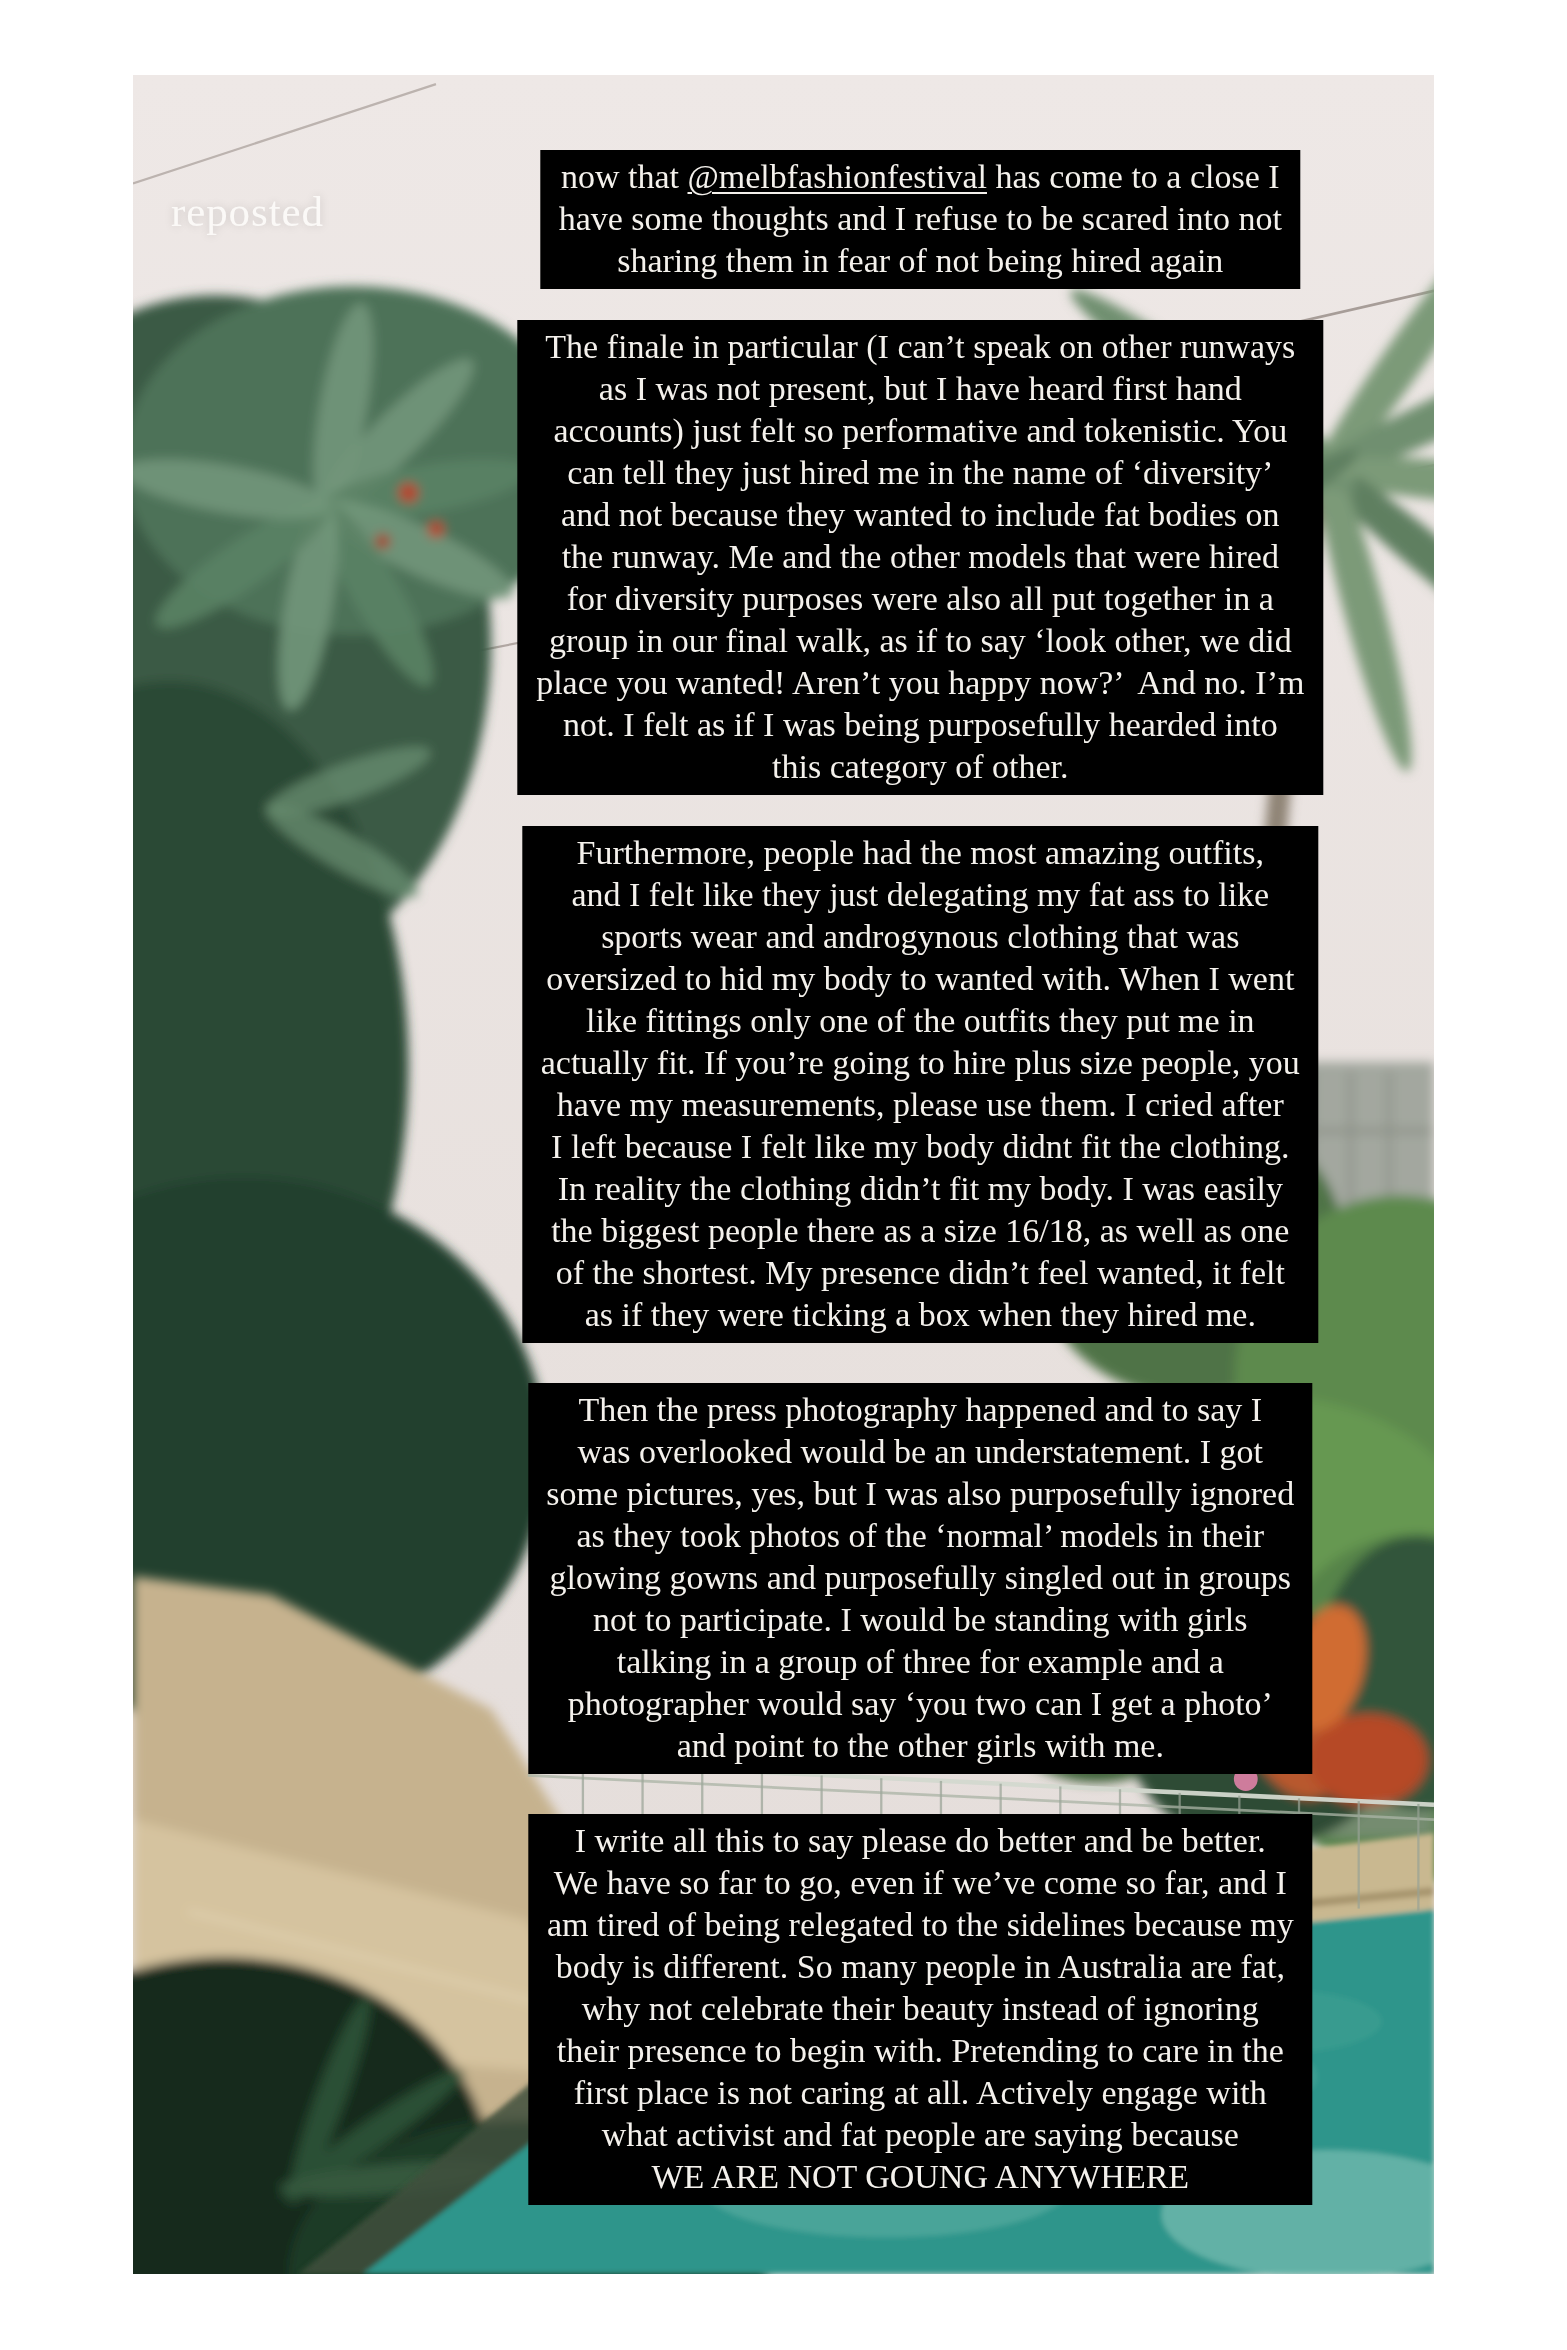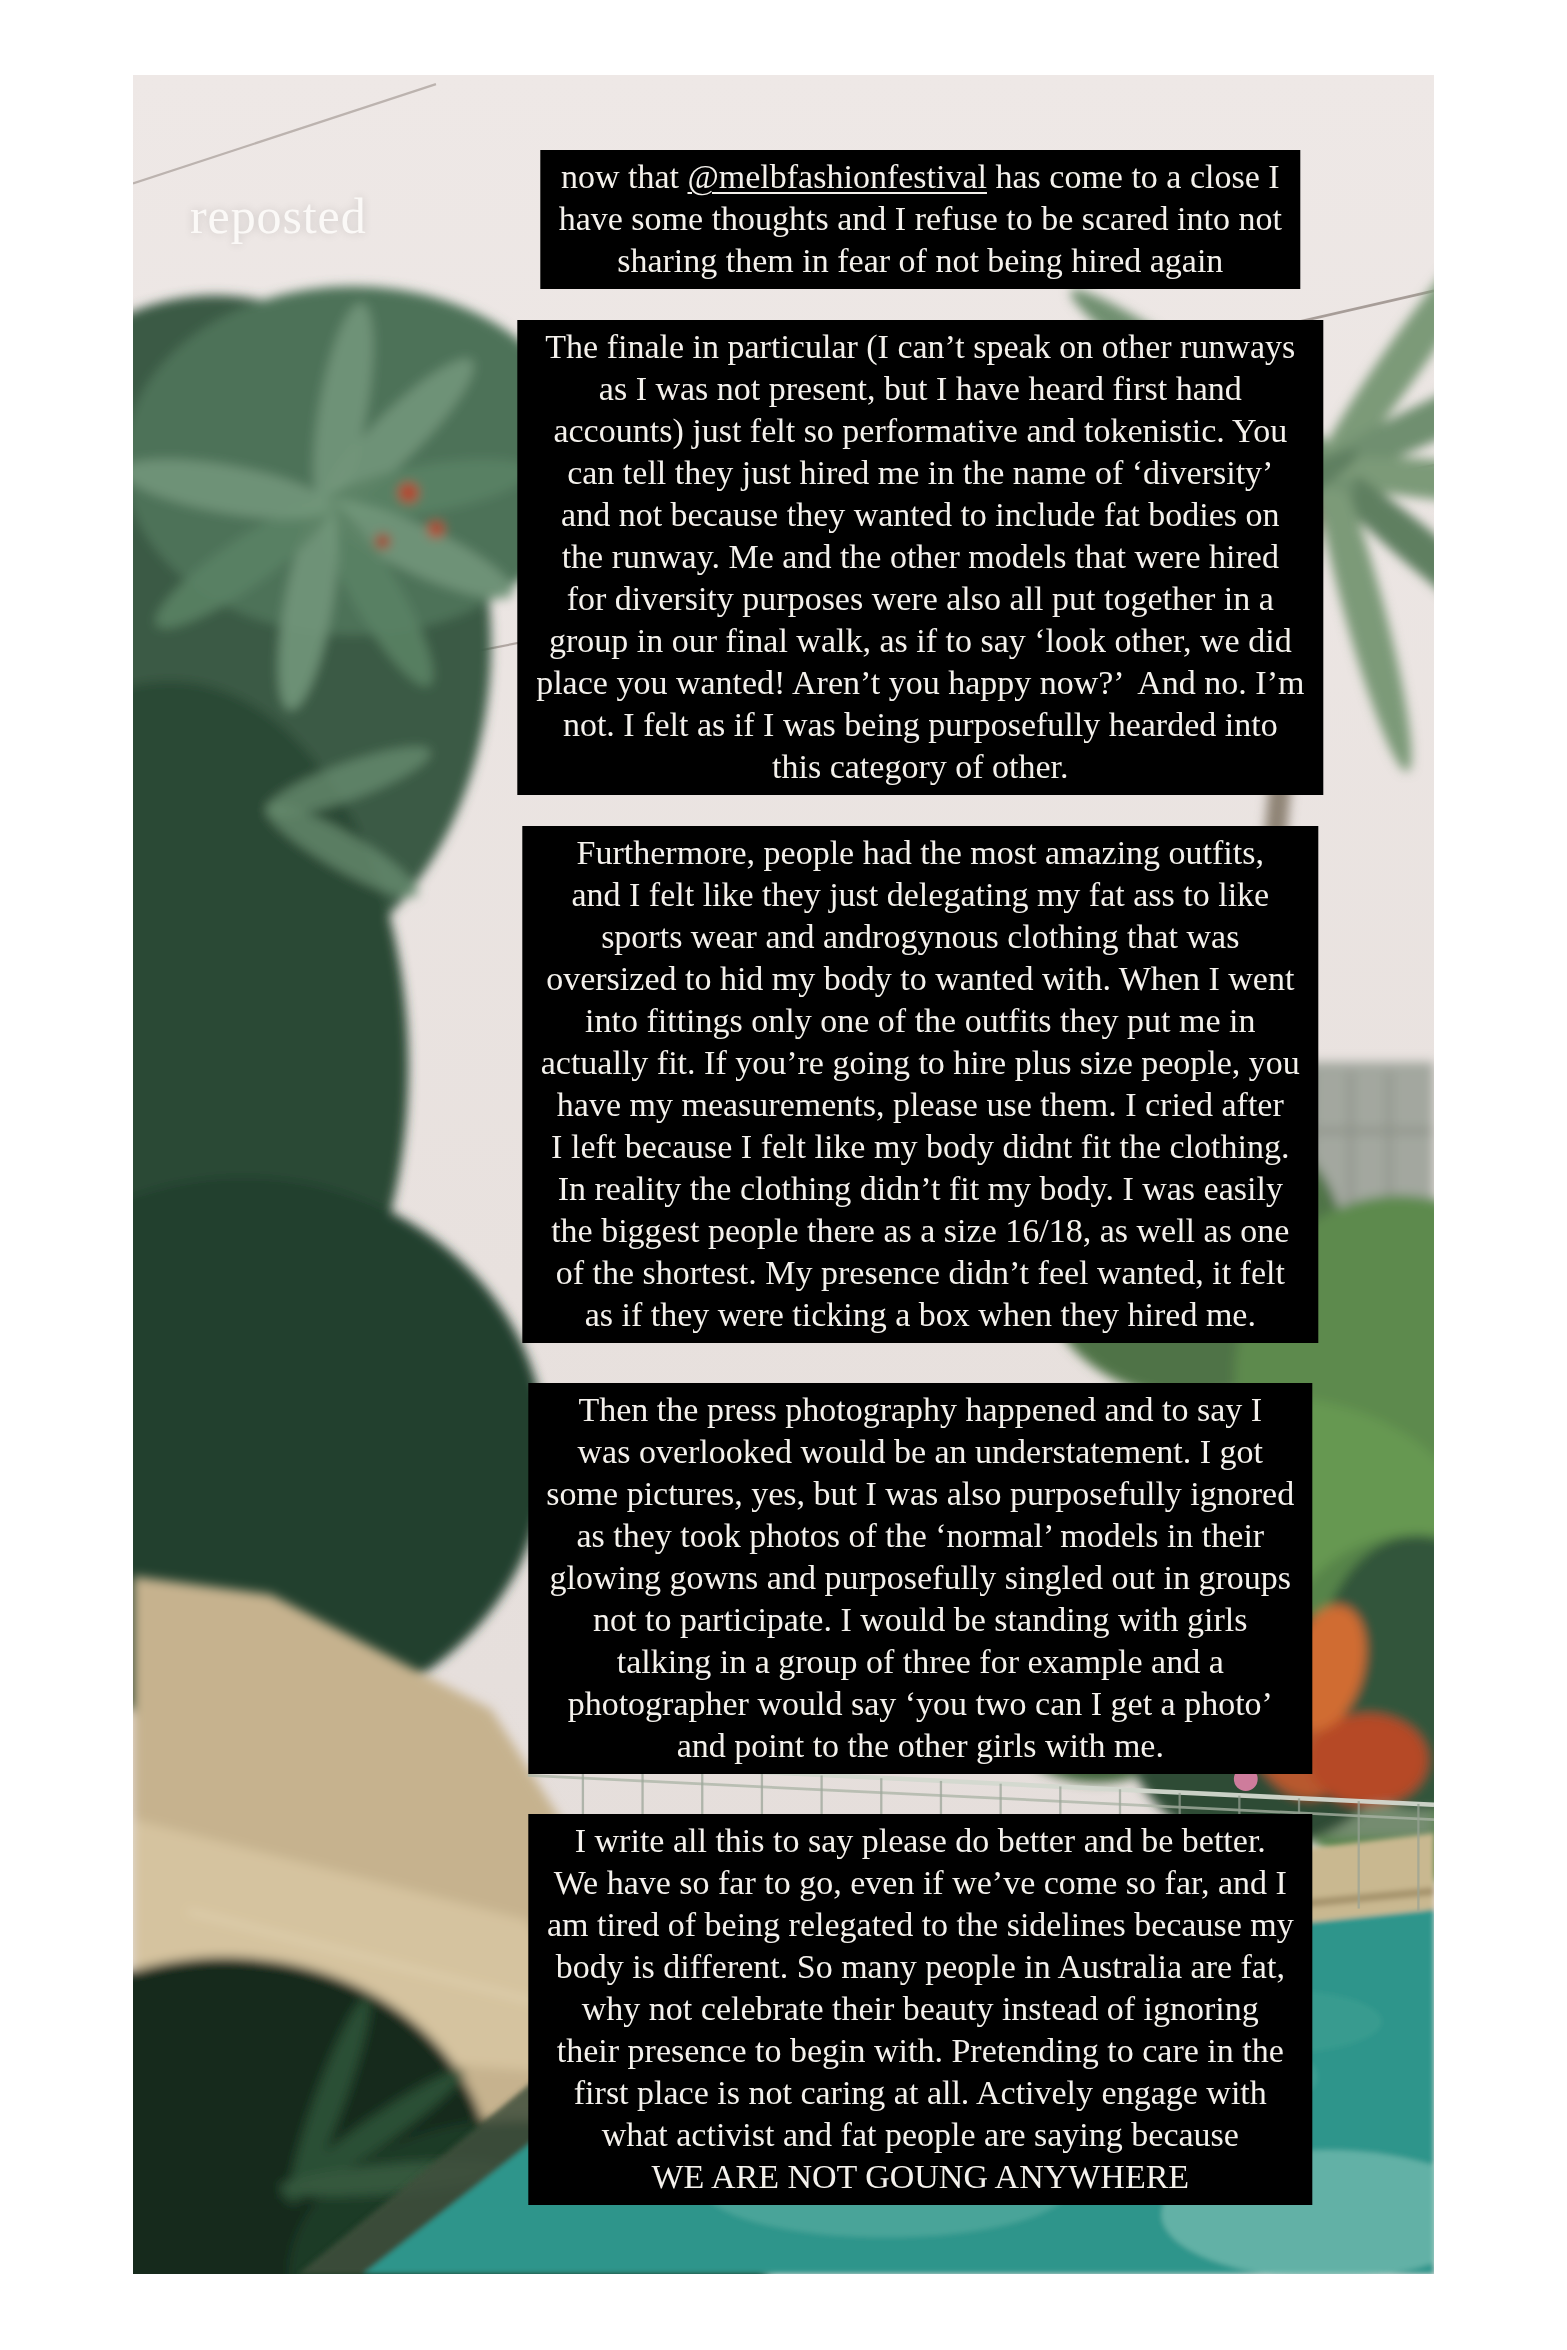--- a/index.html
+++ b/index.html
@@ -11,23 +11,22 @@
   .canvas { position:relative; width:1568px; height:2351px; background:#ffffff; overflow:hidden; }
 
   .photo {
     position:absolute; left:133px; top:75px; width:1301px; height:2199px;
     overflow:hidden; background:#e9e3e0;
   }
   .photo svg { display:block; width:100%; height:100%; }
 
   .reposted {
     position:absolute; left:171px; top:187px;
-    font-size:50px; color:#fbf9f7; letter-spacing:0.9px;
+    font-size:43px; color:#fbf9f7; letter-spacing:0.9px;
     text-shadow:0 0 9.2px rgba(0,0,0,0.15);
-    margin-left:19px;
   }
 
   .block-wrap { position:absolute; left:133px; width:1560px; text-align:center; }
   #b1 { top:150px; } #b2 { top:320px;text-decoration:underline; } #b3 { top:826px; } #b4 { top:1383px; } #b5 { top:1814px; }
 
   .block {
     display:inline-block; background:#000000; color:#f4f1ec;
     padding:5.5px 18.4px 7.3px; font-size:34px; line-height:42px;
     transform:translateX(7.3px); text-align:center;
   }
@@ -210,21 +209,21 @@
       <div class="line">this category of other.</div>
     </div>
   </div>
 
   <div class="block-wrap" id="b3">
     <div class="block">
       <div class="line">Furthermore, people had the most amazing outfits,</div>
       <div class="line">and I felt like they just delegating my fat ass to like</div>
       <div class="line">sports wear and androgynous clothing that was</div>
       <div class="line">oversized to hid my body to wanted with. When I went</div>
-      <div class="line">into fittings only one of the outfits they put me in</div>
+      <div class="line">like fittings only one of the outfits they put me in</div>
       <div class="line">actually fit. If you’re going to hire plus size people, you</div>
       <div class="line">have my measurements, please use them. I cried after</div>
       <div class="line">I left because I felt like my body didnt fit the clothing.</div>
       <div class="line">In reality the clothing didn’t fit my body. I was easily</div>
       <div class="line">the biggest people there as a size 16/18, as well as one</div>
       <div class="line">of the shortest. My presence didn’t feel wanted, it felt</div>
       <div class="line">as if they were ticking a box when they hired me.</div>
     </div>
   </div>
 

